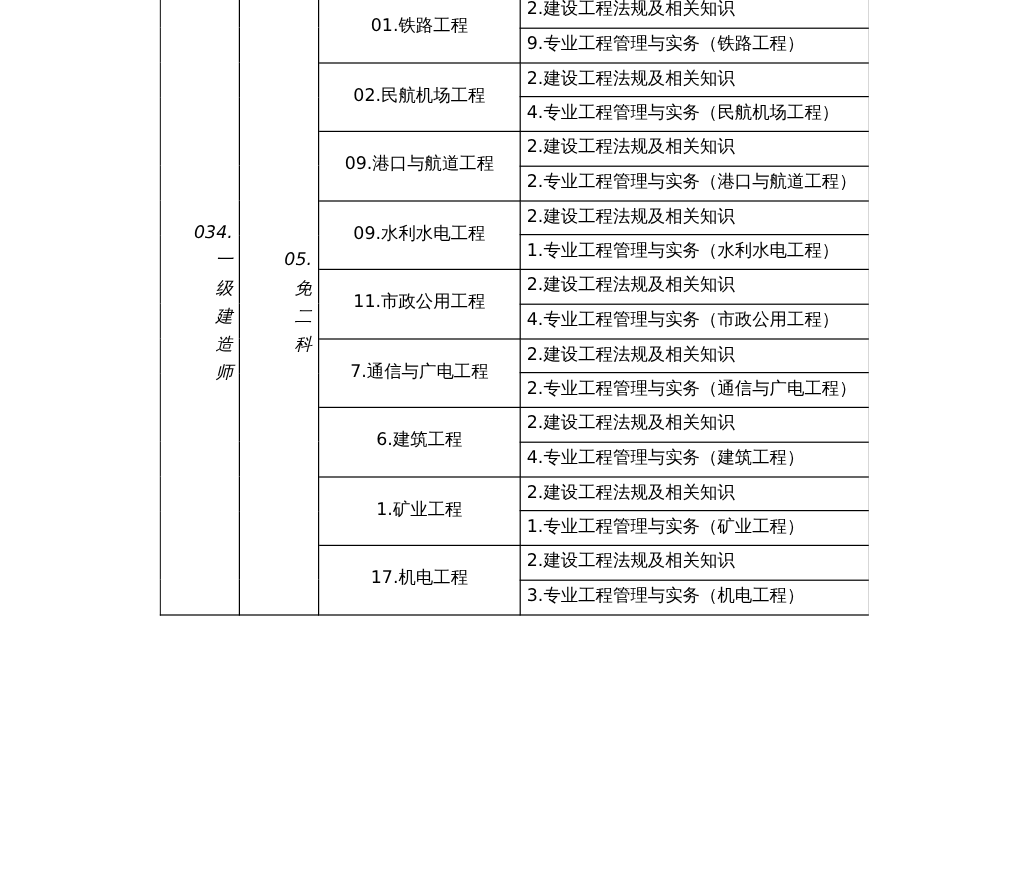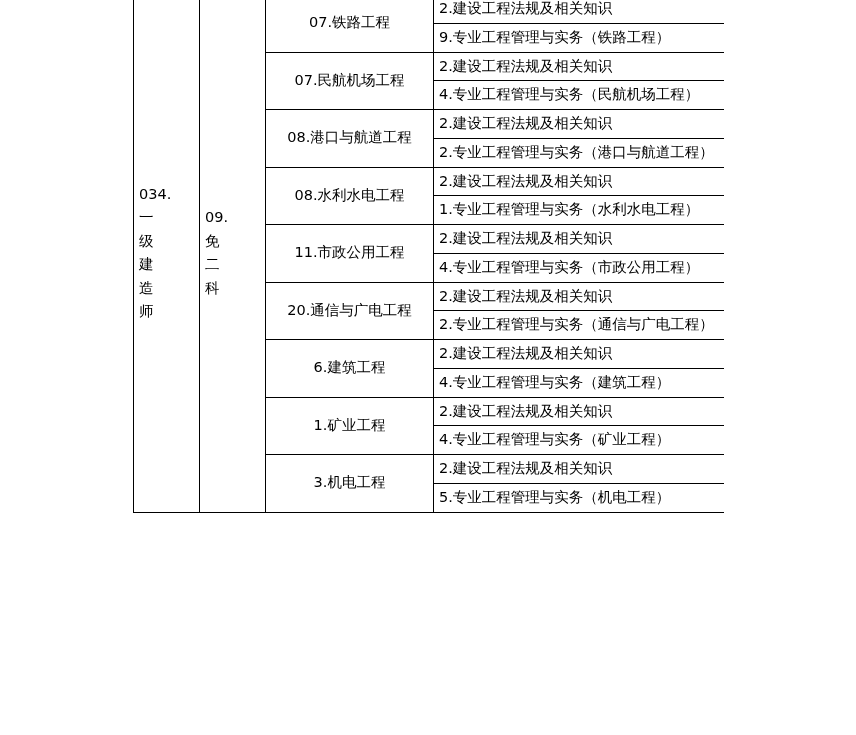--- a/index.html
+++ b/index.html
@@ -57,25 +57,26 @@
 
   
   td.vertical {
     text-align: center;
     vertical-align: top;
     padding-top: 6px;
   }
   .vert-text {
     display: block;
     width: 100%;
-    text-align: left;
+    text-align: right;
     font-size: 14.5px;
     line-height: 1.62;
     letter-spacing: 0;
     word-break: break-all;
+    font-style: italic;
   }
   .vert-text .ch {
     display: block;
   }
 
   td.major {
     text-align: center;
   }
   td.subject {
     text-align: left;
@@ -104,71 +105,71 @@
             <span class="vert-text">034.</span>
             <span class="vert-text">
               <span class="ch">一</span>
               <span class="ch">级</span>
               <span class="ch">建</span>
               <span class="ch">造</span>
               <span class="ch">师</span>
             </span>
           </td>
           <td class="vertical" rowspan="18">
-            <span class="vert-text">09.</span>
+            <span class="vert-text">05.</span>
             <span class="vert-text">
               <span class="ch">免</span>
               <span class="ch">二</span>
               <span class="ch">科</span>
             </span>
           </td>
           <td class="major" rowspan="2">
-            <span class="cell-text">07.铁路工程</span>
+            <span class="cell-text">01.铁路工程</span>
           </td>
           <td class="subject">
             <span class="cell-text">2.建设工程法规及相关知识</span>
           </td>
         </tr>
         <tr>
           <td class="subject">
             <span class="cell-text">9.专业工程管理与实务（铁路工程）</span>
           </td>
         </tr>
 
         <tr>
           <td class="major" rowspan="2">
-            <span class="cell-text">07.民航机场工程</span>
+            <span class="cell-text">02.民航机场工程</span>
           </td>
           <td class="subject">
             <span class="cell-text">2.建设工程法规及相关知识</span>
           </td>
         </tr>
         <tr>
           <td class="subject">
             <span class="cell-text">4.专业工程管理与实务（民航机场工程）</span>
           </td>
         </tr>
 
         <tr>
           <td class="major" rowspan="2">
-            <span class="cell-text">08.港口与航道工程</span>
+            <span class="cell-text">09.港口与航道工程</span>
           </td>
           <td class="subject">
             <span class="cell-text">2.建设工程法规及相关知识</span>
           </td>
         </tr>
         <tr>
           <td class="subject">
             <span class="cell-text">2.专业工程管理与实务（港口与航道工程）</span>
           </td>
         </tr>
 
         <tr>
           <td class="major" rowspan="2">
-            <span class="cell-text">08.水利水电工程</span>
+            <span class="cell-text">09.水利水电工程</span>
           </td>
           <td class="subject">
             <span class="cell-text">2.建设工程法规及相关知识</span>
           </td>
         </tr>
         <tr>
           <td class="subject">
             <span class="cell-text">1.专业工程管理与实务（水利水电工程）</span>
           </td>
         </tr>
@@ -182,21 +183,21 @@
           </td>
         </tr>
         <tr>
           <td class="subject">
             <span class="cell-text">4.专业工程管理与实务（市政公用工程）</span>
           </td>
         </tr>
 
         <tr>
           <td class="major" rowspan="2">
-            <span class="cell-text">20.通信与广电工程</span>
+            <span class="cell-text">7.通信与广电工程</span>
           </td>
           <td class="subject">
             <span class="cell-text">2.建设工程法规及相关知识</span>
           </td>
         </tr>
         <tr>
           <td class="subject">
             <span class="cell-text">2.专业工程管理与实务（通信与广电工程）</span>
           </td>
         </tr>
@@ -218,33 +219,33 @@
         <tr>
           <td class="major" rowspan="2">
             <span class="cell-text">1.矿业工程</span>
           </td>
           <td class="subject">
             <span class="cell-text">2.建设工程法规及相关知识</span>
           </td>
         </tr>
         <tr>
           <td class="subject">
-            <span class="cell-text">4.专业工程管理与实务（矿业工程）</span>
-          </td>
-        </tr>
-
-        <tr>
-          <td class="major" rowspan="2">
-            <span class="cell-text">3.机电工程</span>
-          </td>
-          <td class="subject">
-            <span class="cell-text">2.建设工程法规及相关知识</span>
-          </td>
-        </tr>
-        <tr>
-          <td class="subject">
-            <span class="cell-text">5.专业工程管理与实务（机电工程）</span>
+            <span class="cell-text">1.专业工程管理与实务（矿业工程）</span>
+          </td>
+        </tr>
+
+        <tr>
+          <td class="major" rowspan="2">
+            <span class="cell-text">17.机电工程</span>
+          </td>
+          <td class="subject">
+            <span class="cell-text">2.建设工程法规及相关知识</span>
+          </td>
+        </tr>
+        <tr>
+          <td class="subject">
+            <span class="cell-text">3.专业工程管理与实务（机电工程）</span>
           </td>
         </tr>
       </tbody>
     </table>
   </div>
 </div>
 
 </body></html>

